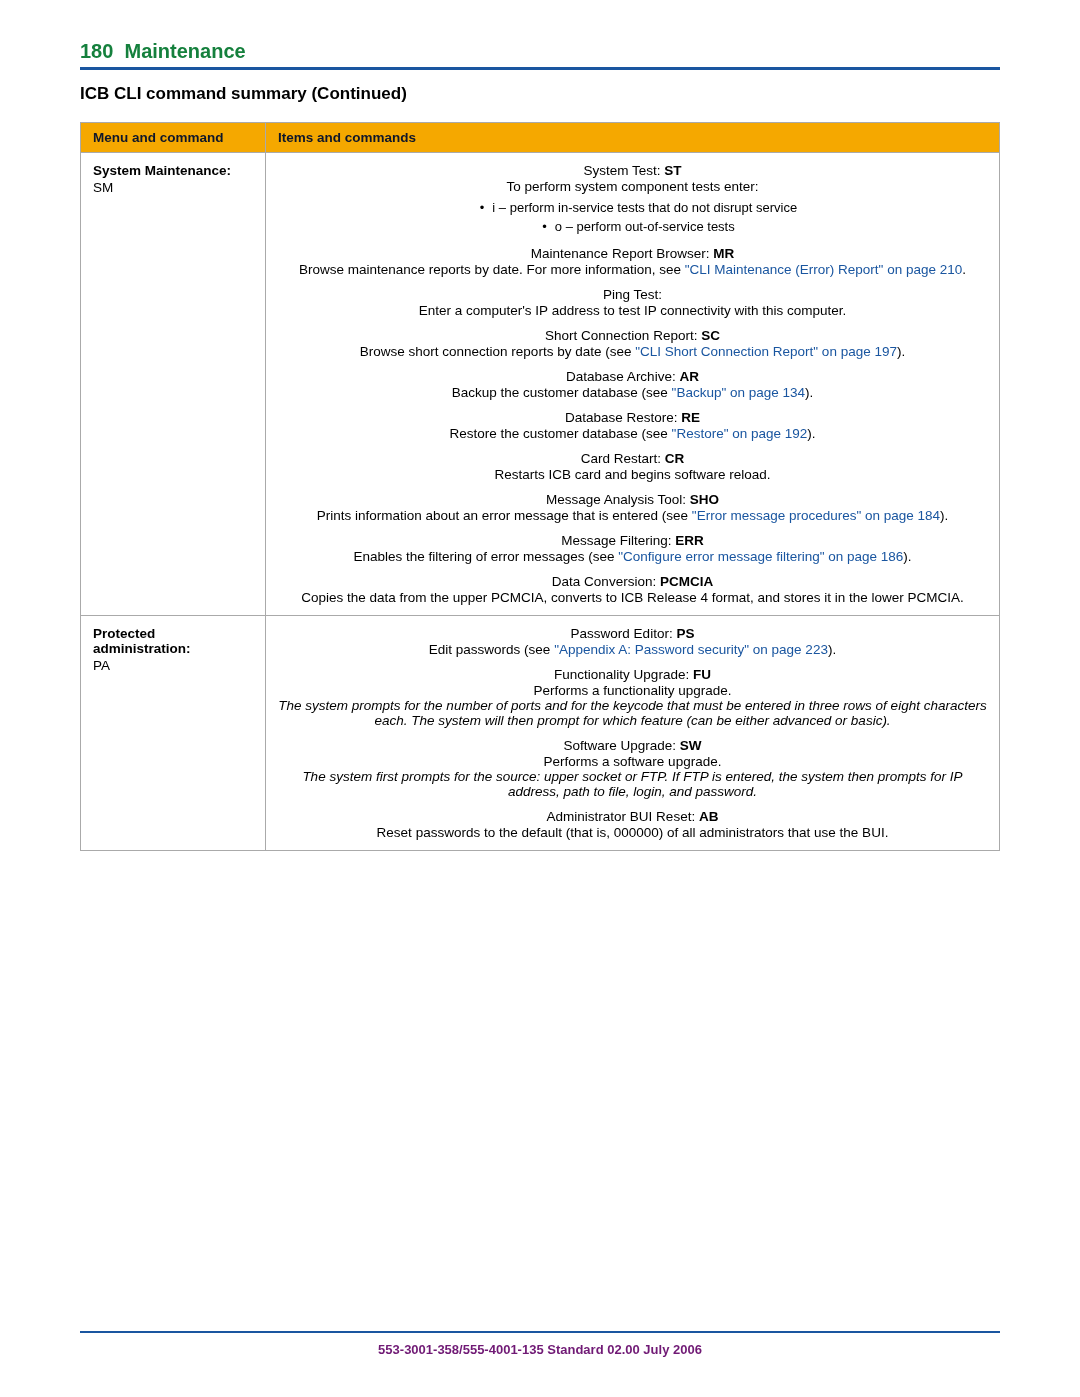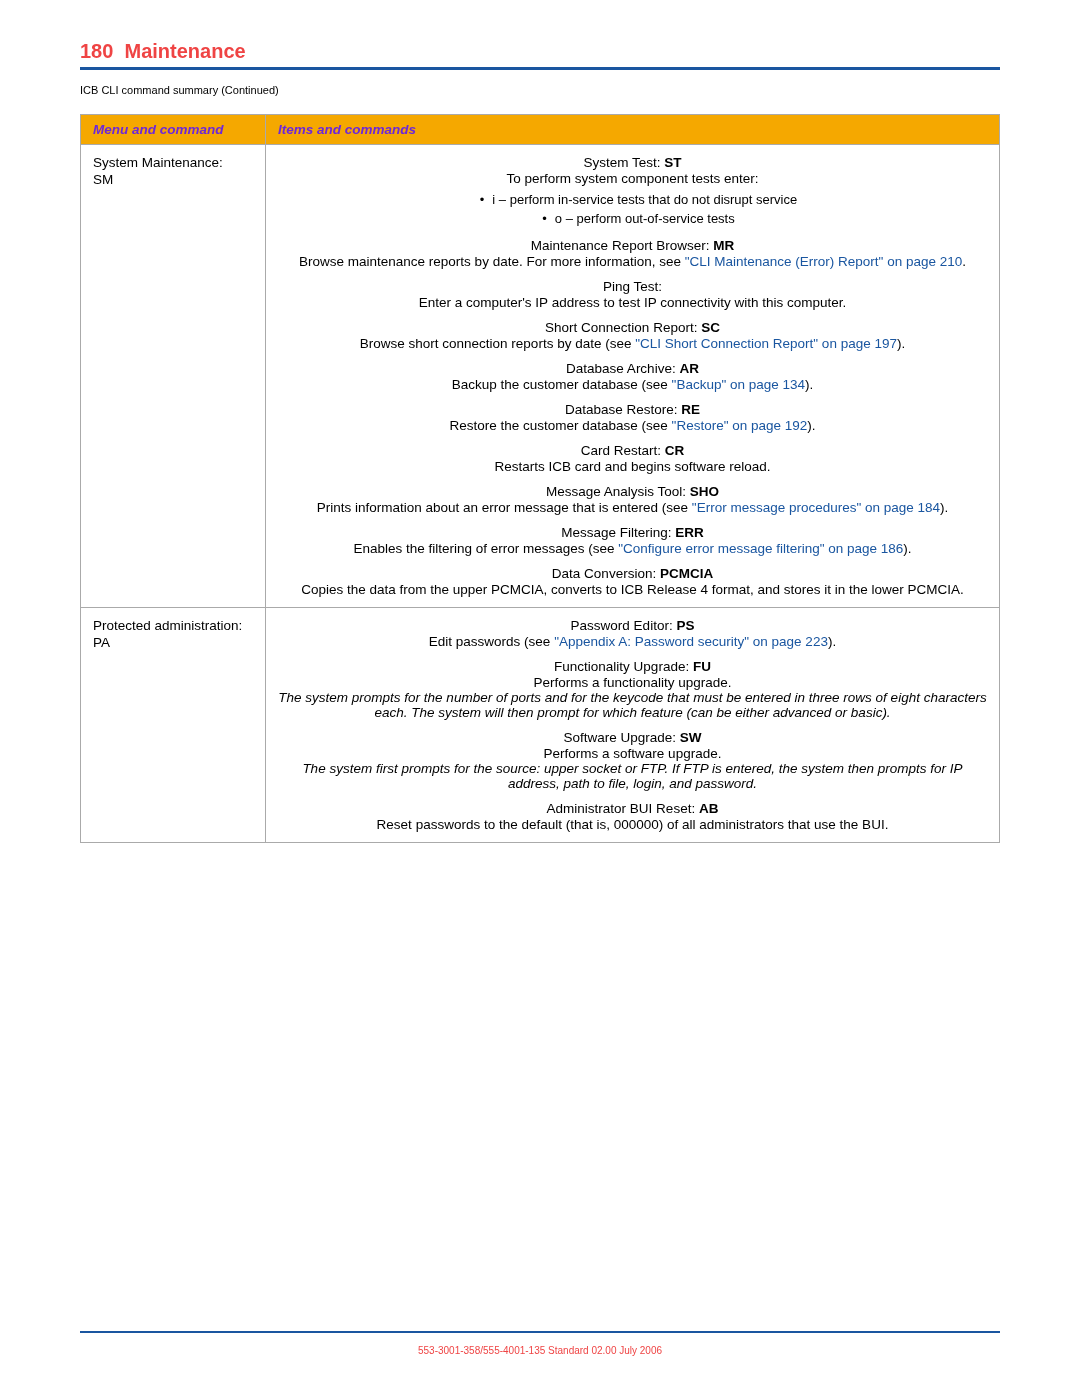--- a/index.html
+++ b/index.html
@@ -16,73 +16,73 @@
       width: 1080px;
       min-height: 1397px;
       padding: 40px 80px 80px 80px;
       position: relative;
     }
     
     .page-header {
       margin-bottom: 18px;
     }
     .header-title {
-      color: #ef4444;
+      color: #15803d;
       font-size: 20px;
       font-weight: bold;
       margin-bottom: 4px;
     }
     .header-rule {
       border: none;
       border-top: 3px solid #1a56a0;
       margin-bottom: 14px;
     }
     .table-caption {
       font-size: 14px;
       font-weight: normal;
       margin-bottom: 2px;
     }
     .table-caption-title {
-      font-size: 11px;
-      font-weight: normal;
+      font-size: 17px;
+      font-weight: bold;
       margin-bottom: 4px;
     }
     
     .main-table {
       width: 100%;
       border-collapse: collapse;
       border: 1.5px solid #aaaaaa;
     }
     .main-table th {
       background-color: #f5a800;
-      color: #6d28d9;
+      color: #0f172a;
       font-weight: bold;
       font-size: 13.5px;
       text-align: left;
       padding: 7px 12px;
       border: 1.5px solid #aaaaaa;
-      font-style: italic;
     }
     .main-table td {
       vertical-align: top;
       padding: 10px 12px;
       border: 1.5px solid #aaaaaa;
       font-size: 13.5px;
     }
     .col-menu {
       width: 185px;
       font-size: 13.5px;
     }
     .col-items {
       width: auto;
       text-align: center;
     }
     .menu-label {
       display: block;
       margin-bottom: 2px;
+      font-weight: bold;
     }
     .menu-bold {
       font-weight: normal;
     }
     
     .item-block {
       margin-bottom: 10px;
     }
     .item-block:last-child {
       margin-bottom: 0;
@@ -124,23 +124,23 @@
       left: 0;
       right: 0;
       text-align: center;
     }
     .footer-rule-top {
       border: none;
       border-top: 2px solid #1a56a0;
       margin: 0 80px 8px 80px;
     }
     .footer-text {
-      color: #ef4444;
-      font-size: 10px;
-      font-weight: normal;
+      color: #701a75;
+      font-size: 13px;
+      font-weight: bold;
     }
   </style>
 </head>
 <body>
 
 <div class="page-container">
 
   <div class="page-header">
     <div class="header-title">
       <span>180</span>&nbsp;&nbsp;<span>Maintenance</span>

